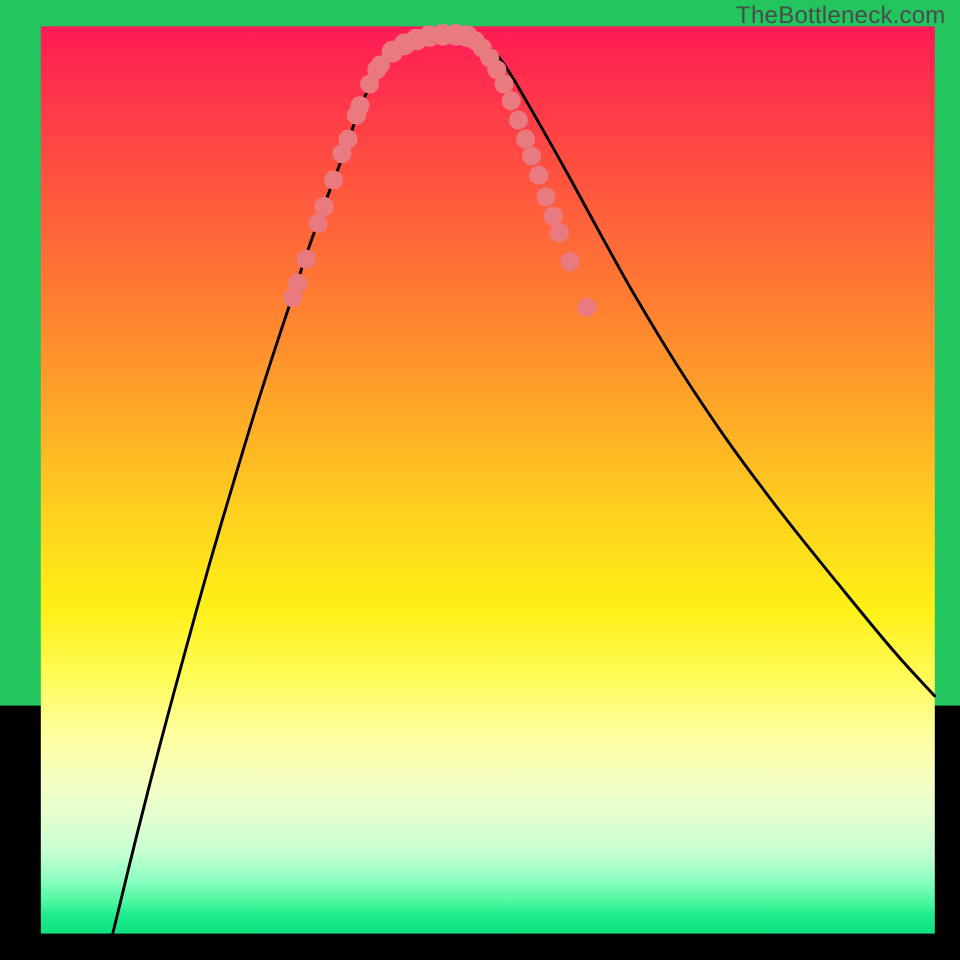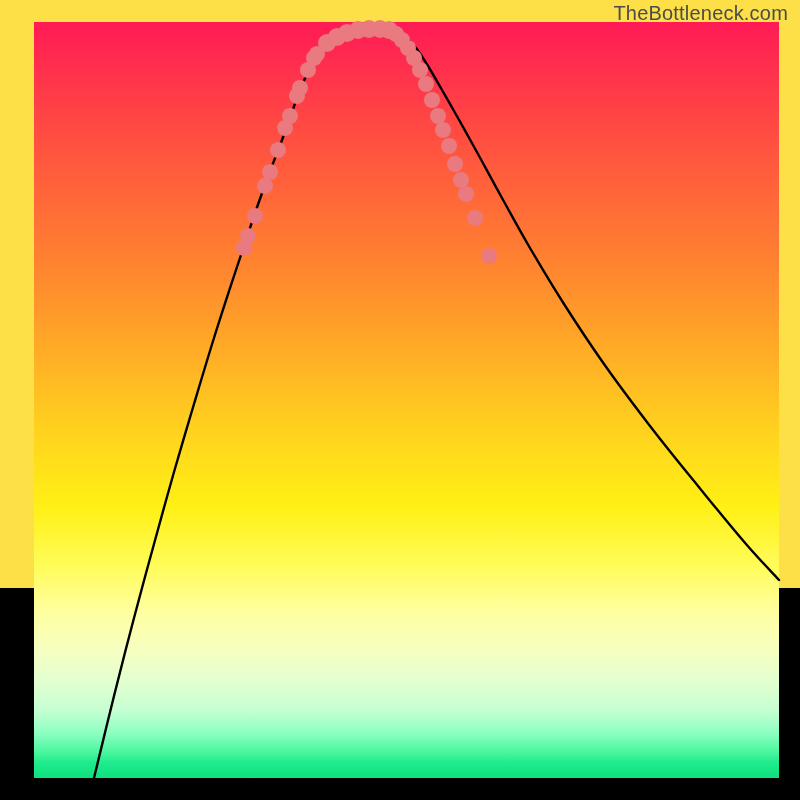--- a/index.html
+++ b/index.html
@@ -10,21 +10,21 @@
     background: #000;
     overflow: hidden;
     font-family: Arial, Helvetica, sans-serif;
   }
   .frame {
     position: absolute;
     left: 0;
     top: 0;
     width: 800px;
     height: 588px;
-    background: #fde047;
+    background: #22c55e;
   }
   .plot {
     position: absolute;
     left: 34px;
     top: 22px;
     width: 745px;
     height: 756px;
     
     background: linear-gradient(to bottom,
       #ff1a55 0%,

